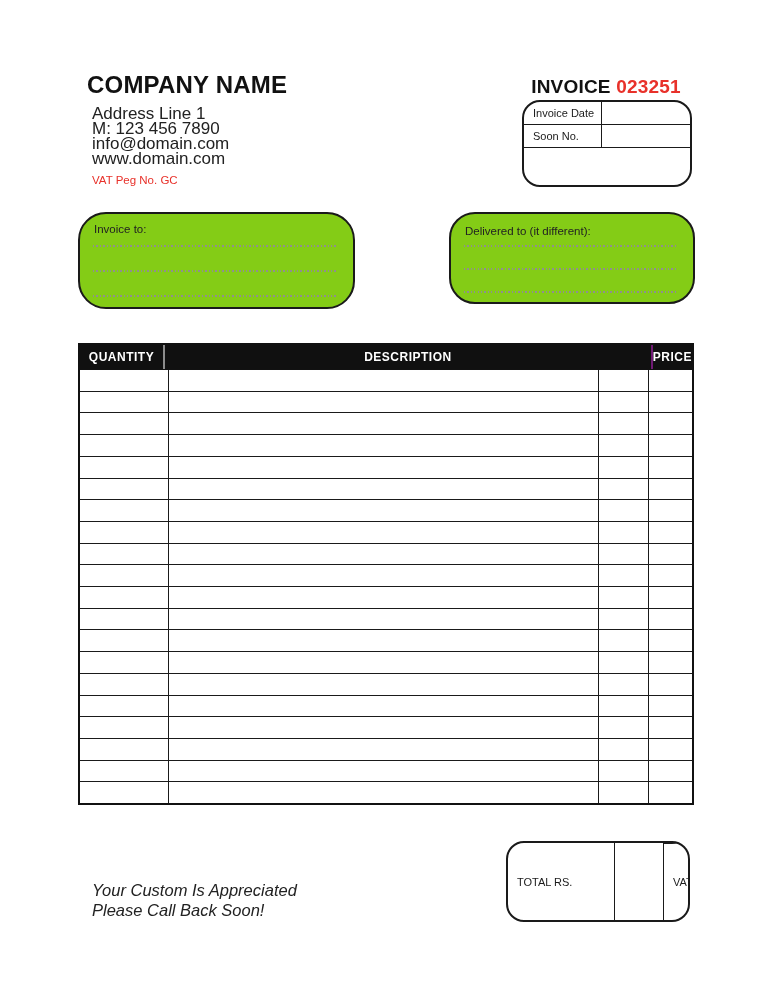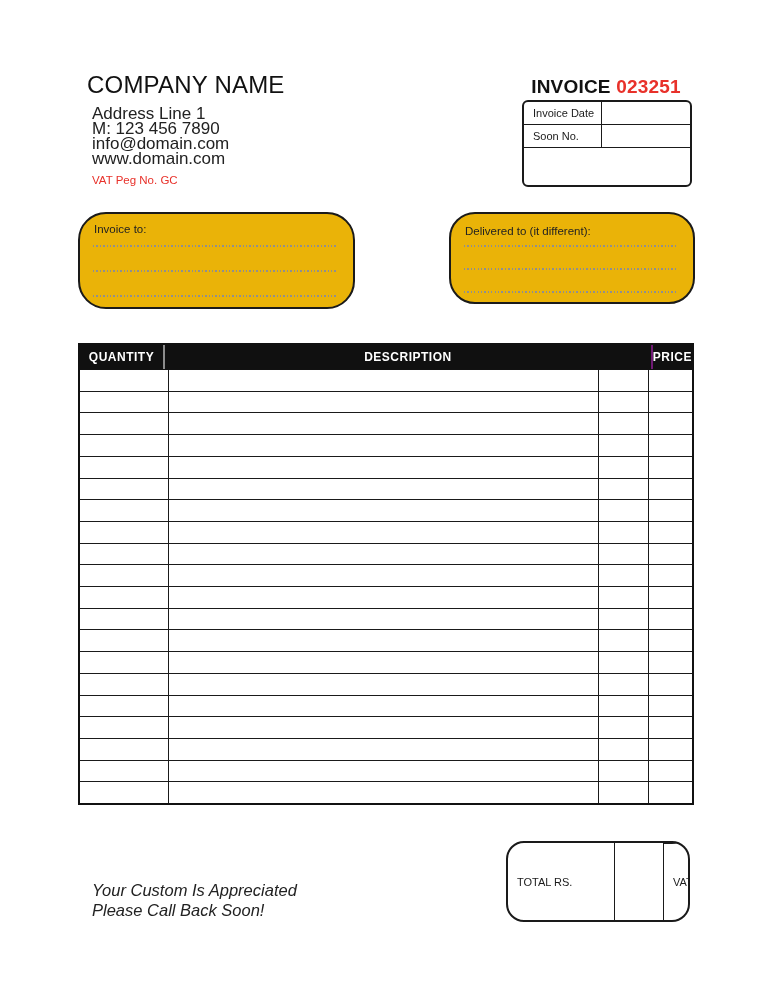--- a/index.html
+++ b/index.html
@@ -8,40 +8,40 @@
     --thead-bg:#101010;
   }
   html,body{margin:0;padding:0;background:#fff;}
   .page{
     position:relative;width:777px;height:1000px;background:#fff;
     font-family:"Liberation Sans",sans-serif;color:var(--ink);overflow:hidden;
   }
   
   .company-name{
     position:absolute;left:87px;top:71px;margin:0;
-    font-size:24px;font-weight:400;letter-spacing:0.2px;color:#111;
+    font-size:24px;font-weight:700;letter-spacing:0.2px;color:#111;
   }
   .company-address{position:absolute;left:92px;top:106px;font-size:17px;line-height:15px;color:#222;}
   .vat-line{position:absolute;left:92px;top:174px;font-size:11.5px;color:var(--accent-red);}
   .invoice-title{
     position:absolute;left:520px;top:76px;width:172px;text-align:center;
     font-size:19px;font-weight:700;letter-spacing:0.2px;color:#111;white-space:nowrap;
   }
   .invoice-title .num{color:var(--accent-red);}
   .info-box{
     position:absolute;left:522px;top:100px;width:170px;height:87px;box-sizing:border-box;
-    border:2px solid var(--ink);border-radius:6px;overflow:hidden;
+    border:2px solid var(--ink);border-radius:18px;overflow:hidden;
   }
   .info-row{height:22px;border-bottom:1.5px solid var(--ink);display:flex;}
   .info-label{width:68px;padding-left:9px;font-size:11px;display:flex;align-items:center;white-space:nowrap;}
   .info-value{flex:1;border-left:1.5px solid var(--ink);font-size:11px;display:flex;align-items:center;padding-left:6px;}
   
   .addr-box{
     position:absolute;box-sizing:border-box;border:2px solid var(--ink);
-    border-radius:28px;background:#eab308;
+    border-radius:28px;background:#84cc16;
   }
   .box-invoice-to{left:78px;top:212px;width:277px;height:97px;}
   .box-delivered-to{left:449px;top:212px;width:246px;height:92px;border-radius:26px;}
   .box-label{position:absolute;left:14px;top:9px;font-size:11.5px;color:#222;}
   .box-delivered-to .box-label{top:11px;}
   .dotted-lines{position:absolute;left:13px;right:17px;top:31px;}
   .dotted-line{
     height:1.6px;
     background:repeating-linear-gradient(90deg,#8f8f8f 0 1.3px,transparent 1.3px 3.4px);
   }

